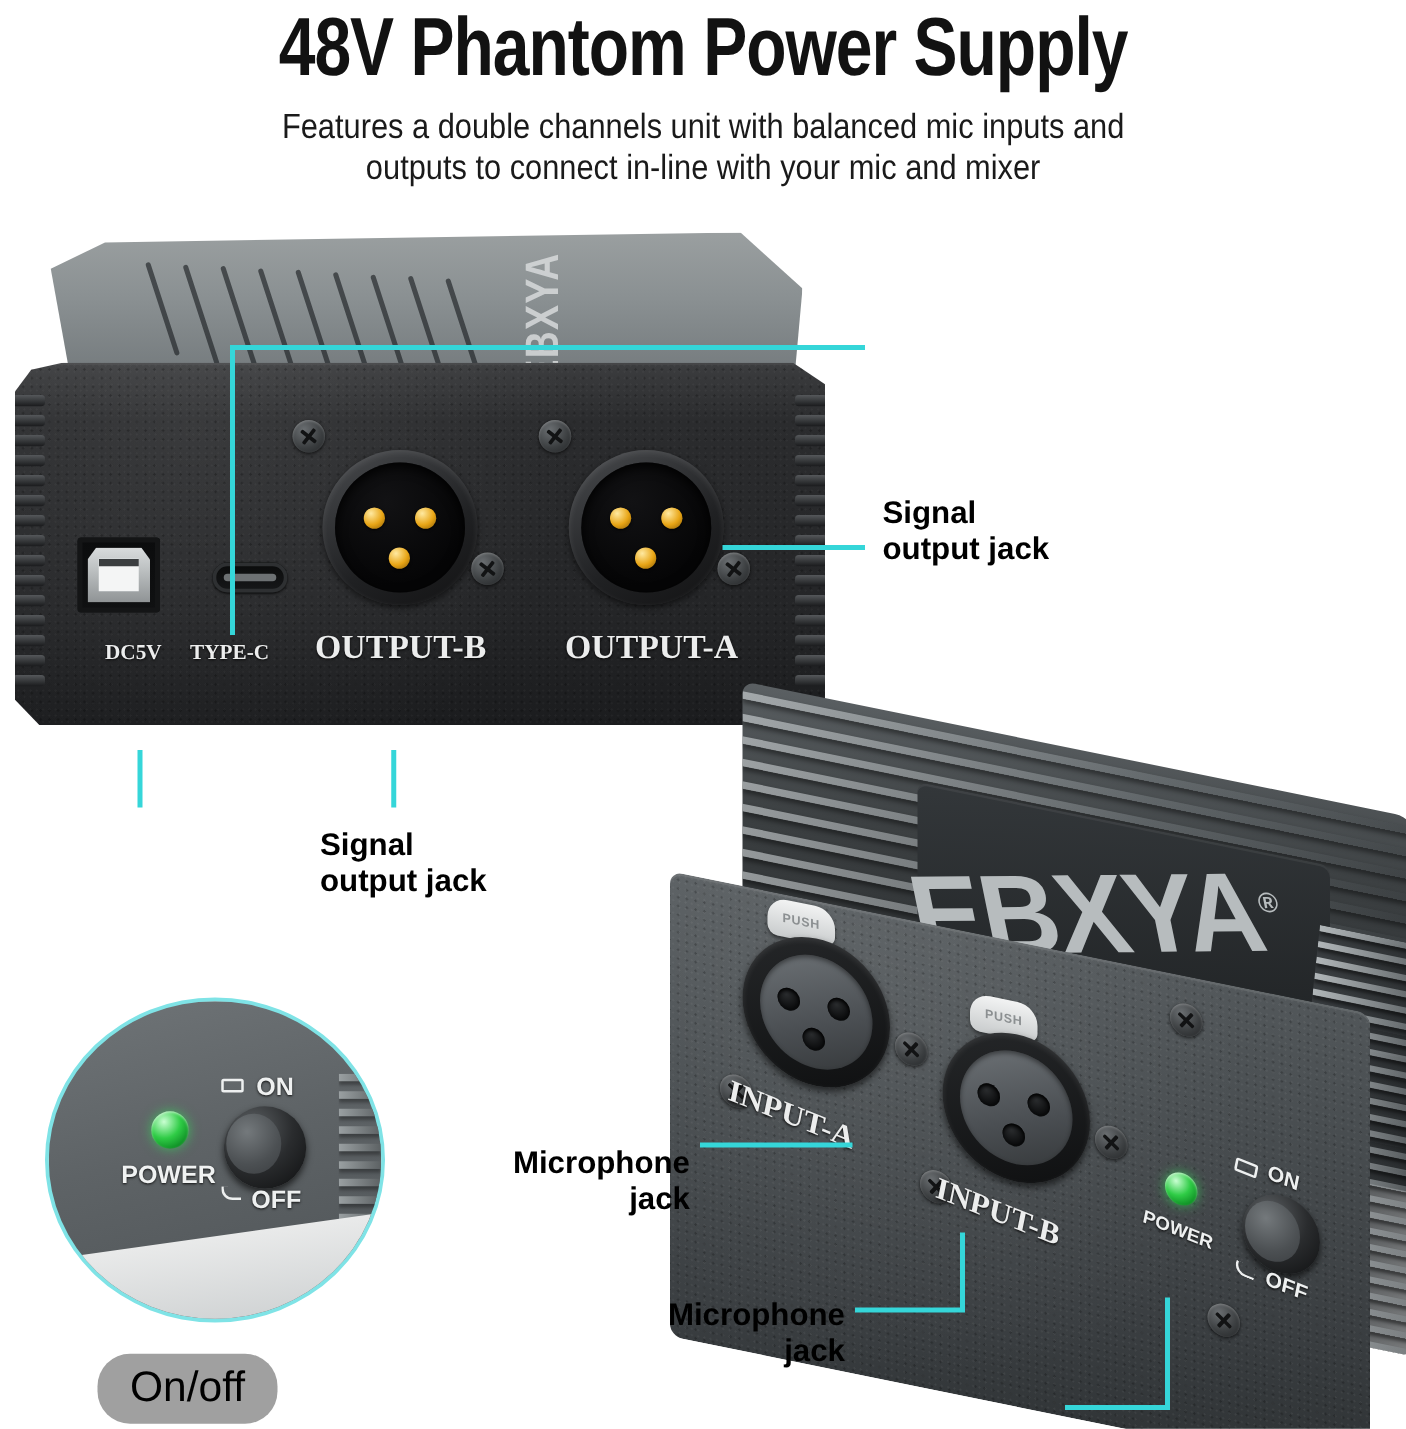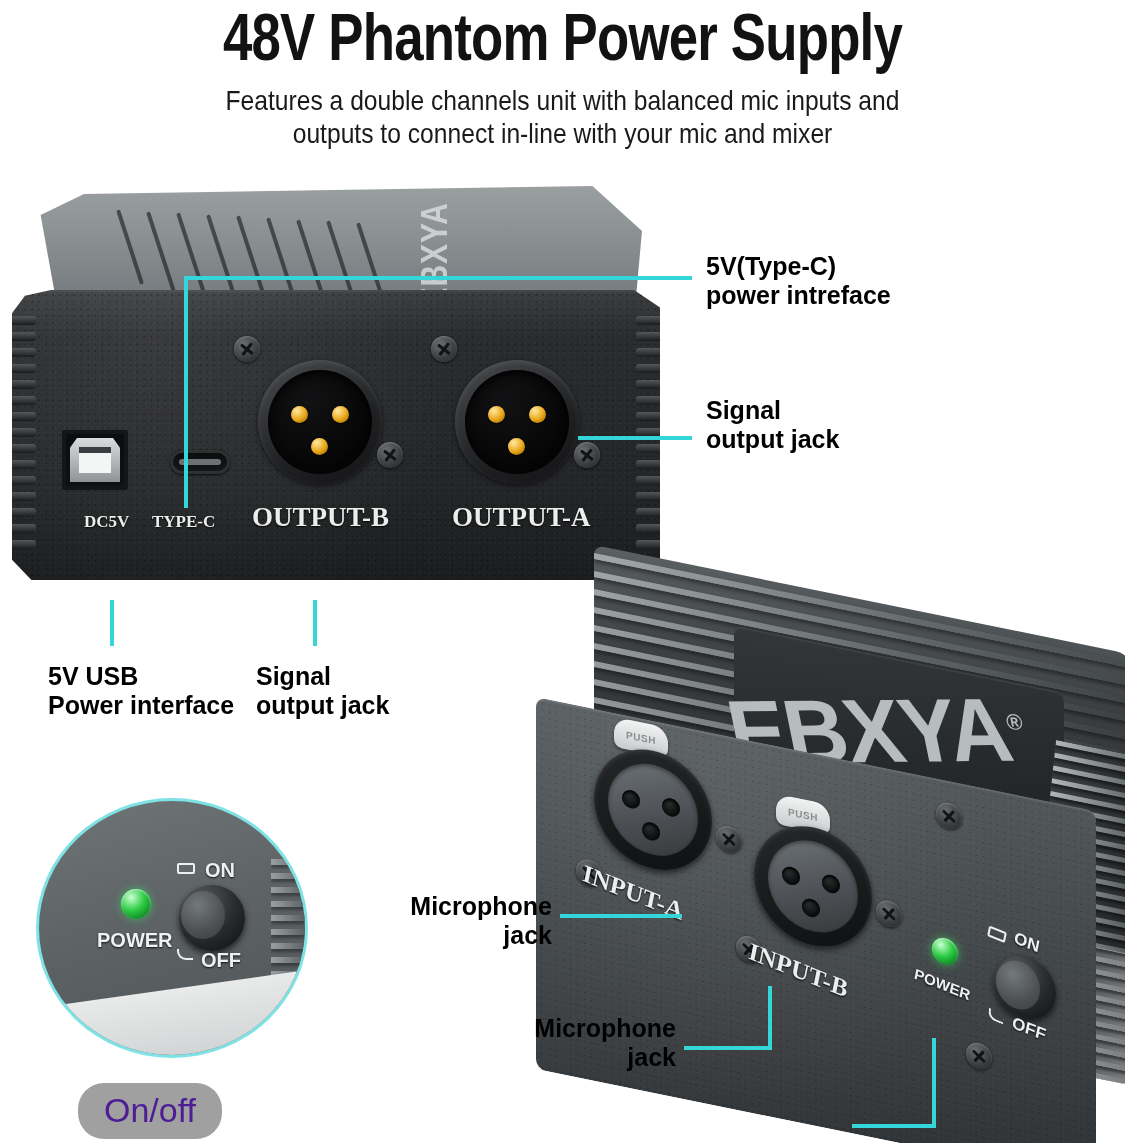--- a/index.html
+++ b/index.html
@@ -37,21 +37,21 @@
 
   
   .callout {
     position: absolute;
     font-weight: 700;
     font-size: 25px;
     line-height: 29px;
     color: #000;
     white-space: pre-line;
   }
-  .callout.r { text-align: right; }
+  .callout.r { text-align: right; margin-top: 24px; }
   .leader { position: absolute; background: #35d6d9; }
   .leader.h { height: 4px; }
   .leader.v { width: 4px; }
 
   
   #unit-top { position: absolute; left: 12px; top: 186px; width: 648px; height: 418px; }
 
   .top-lid {
     position: absolute; left: 10px; top: 0; width: 620px; height: 132px;
     background: linear-gradient(180deg,#9a9fa0 0%,#8a9092 40%,#6e7477 100%);
@@ -296,21 +296,21 @@
   #inset-circle .sidefins {
     position:absolute; right:0; top:58px; width:34px; height:150px; overflow:hidden;
   }
   #inset-circle .sidefins i {
     position:absolute; left:0; width:34px; height:6px;
     background:linear-gradient(90deg,#9aa0a2,#5c6163);
     box-shadow:0 3px 3px rgba(0,0,0,.35);
   }
   .badge {
     position:absolute; left:78px; top:1083px;
-    background:#a0a0a0; color:#4c1d95;
+    background:#a0a0a0; color:#000000;
     border-radius:26px;
     padding:7px 26px 9px;
     font-size:34px; font-weight:400;
     line-height:40px;
   }
 </style>
 </head>
 <body>
 
 <div id="root">
@@ -406,30 +406,26 @@
       <div class="port-label" style="left:140px; top:222px; font-size:17px;">TYPE-C</div>
       <div class="port-label" style="left:240px; top:212px; font-size:27px;">OUTPUT-B</div>
       <div class="port-label" style="left:440px; top:212px; font-size:27px;">OUTPUT-A</div>
     </div>
   </div>
 
   <div class="leader v" style="left:184px; top:276px; height:232px;"></div>
   <div class="leader h" style="left:184px; top:276px; width:508px;"></div>
   <div class="leader h" style="left:578px; top:436px; width:114px;"></div>
 
-  <div class="callout" style="left:706px; top:252px;">5V(Type-C)
-power intreface</div>
   <div class="callout" style="left:706px; top:396px;">Signal
 output jack</div>
 
   <div class="leader v" style="left:110px; top:600px; height:46px;"></div>
   <div class="leader v" style="left:313px; top:600px; height:46px;"></div>
 
-  <div class="callout" style="left:48px; top:662px;">5V USB
-Power interface</div>
   <div class="callout" style="left:256px; top:662px;">Signal
 output jack</div>
 
   <div id="unit-br">
 
     <div class="br-top">
       <div class="br-top-fins" id="brFins">
           <div class="brfin" style="top: 8px;"></div>
           <div class="brfin" style="top: 26px;"></div>
           <div class="brfin" style="top: 44px;"></div>

